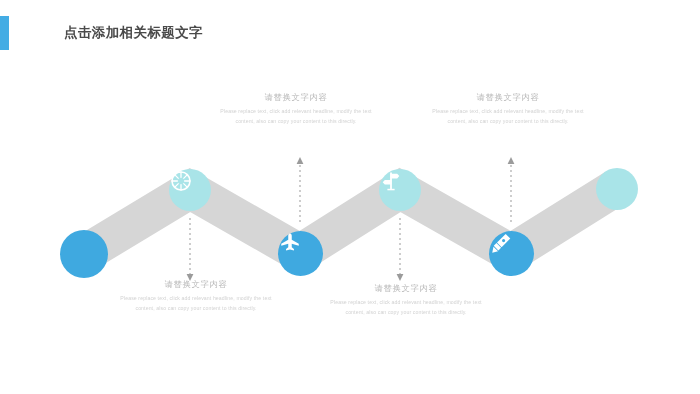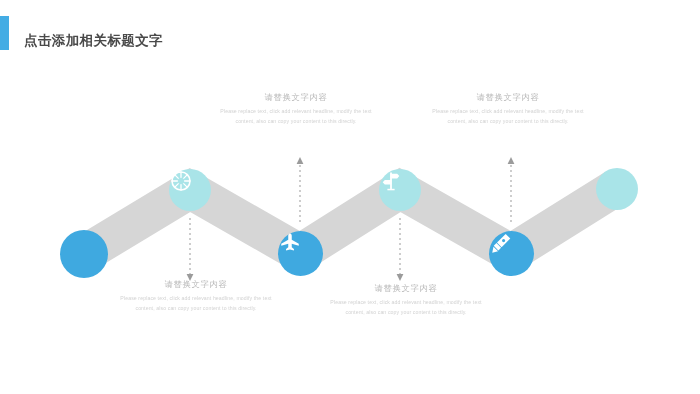--- a/index.html
+++ b/index.html
@@ -27,21 +27,22 @@
   .header-bar {
     width: 9px;
     height: 34px;
     background: #43ACE4;
     flex: 0 0 auto;
   }
   .header-text {
     padding-left: 15px;
     display: flex;
     flex-direction: column;
-    justify-content: flex-end;
+    justify-content: center;
+    margin-left: 40px;
   }
   .header-title {
     font-size: 13.5px;
     font-weight: bold;
     color: #4a4a4a;
     letter-spacing: 0.4px;
     line-height: 1.25;
     white-space: nowrap;
   }
   .header-sub {

